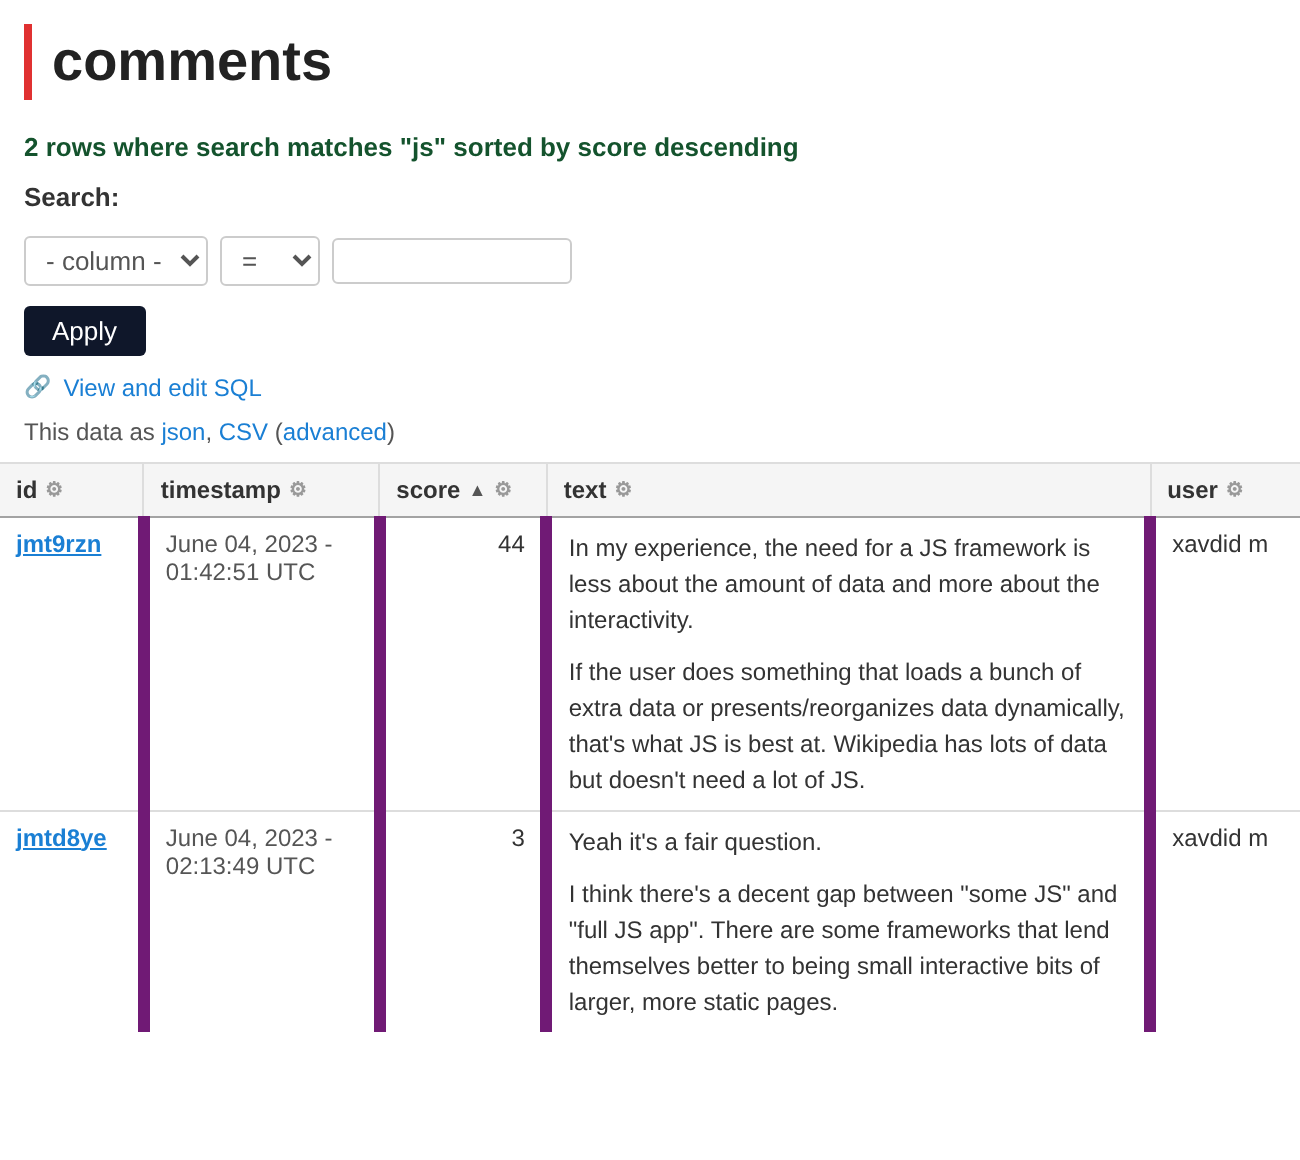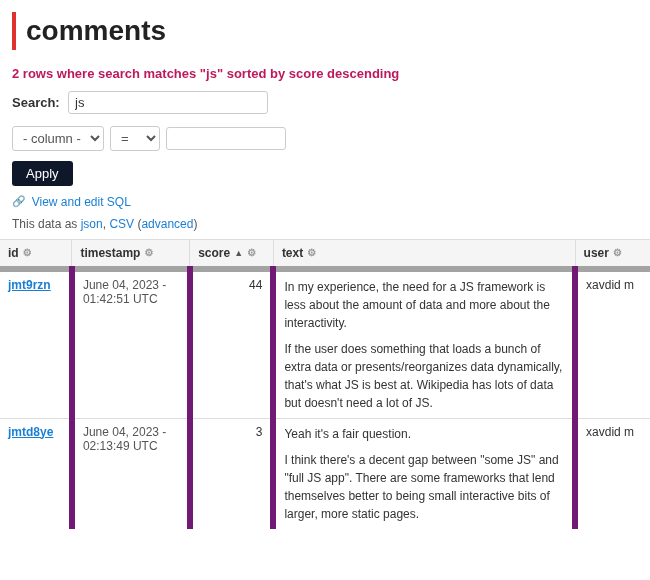--- a/index.html
+++ b/index.html
@@ -27,21 +27,21 @@
     }
     .page-title {
       font-size: 28px;
       font-weight: 600;
       color: #222;
     }
     .subtitle {
       padding: 8px 12px 6px 12px;
       font-size: 13px;
       font-weight: 600;
-      color: #be185d;
+      color: #14532d;
     }
     .search-row {
       display: flex;
       align-items: center;
       padding: 4px 12px 8px 12px;
       gap: 8px;
     }
     .search-label {
       font-weight: 600;
       font-size: 13px;
@@ -115,21 +115,21 @@
       width: 100%;
       border-top: 1px solid #ddd;
     }
     table {
       width: 100%;
       border-collapse: collapse;
       font-size: 12px;
     }
     thead tr {
       background: #f5f5f5;
-      border-bottom: 6px solid #a3a3a3;
+      border-bottom: 1px solid #a3a3a3;
     }
     th {
       padding: 6px 8px;
       text-align: left;
       font-weight: 600;
       color: #333;
       white-space: nowrap;
       border-right: 1px solid #ddd;
     }
     th:last-child { border-right: none; }
@@ -200,21 +200,20 @@
   <div class="red-bar"></div>
   <h1 class="page-title">comments</h1>
 </div>
 
 
 <div class="subtitle">2 rows where search matches "js" sorted by score descending</div>
 
 
 <div class="search-row">
   <span class="search-label">Search:</span>
-  <input class="search-input" type="text" value="js" style="">
 </div>
 
 
 <div class="filter-row">
   <select class="filter-select col-select">
     <option>- column -</option>
   </select>
   <select class="filter-select op-select">
     <option>=</option>
   </select>

